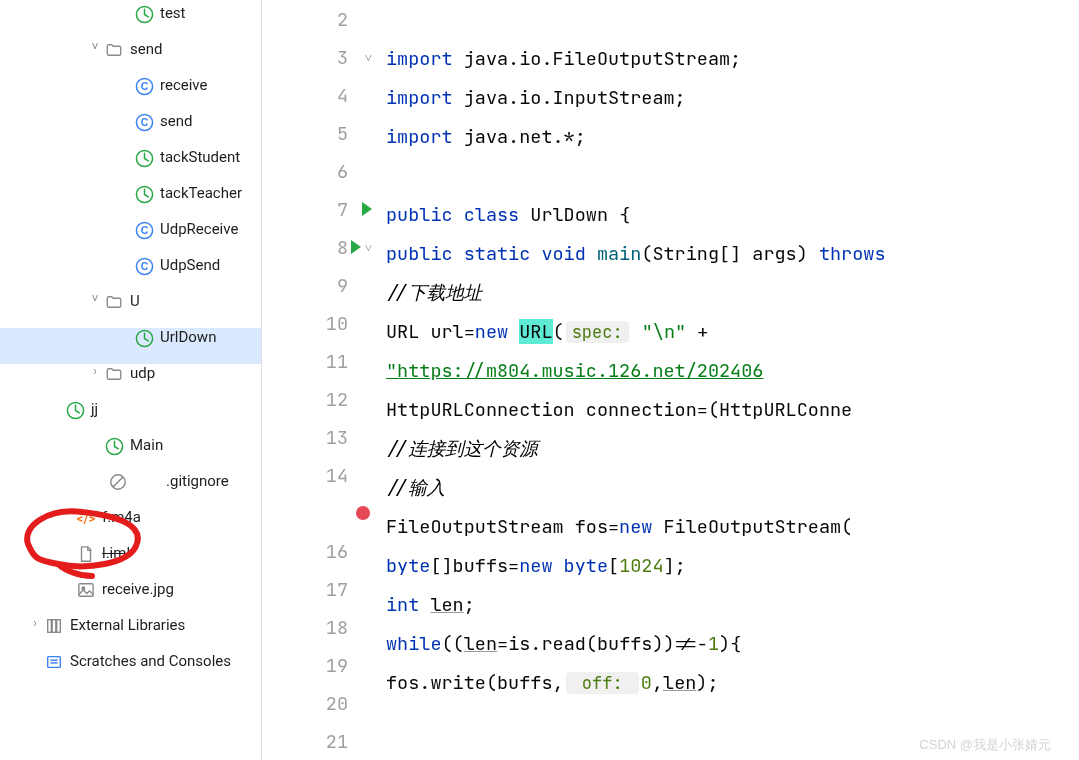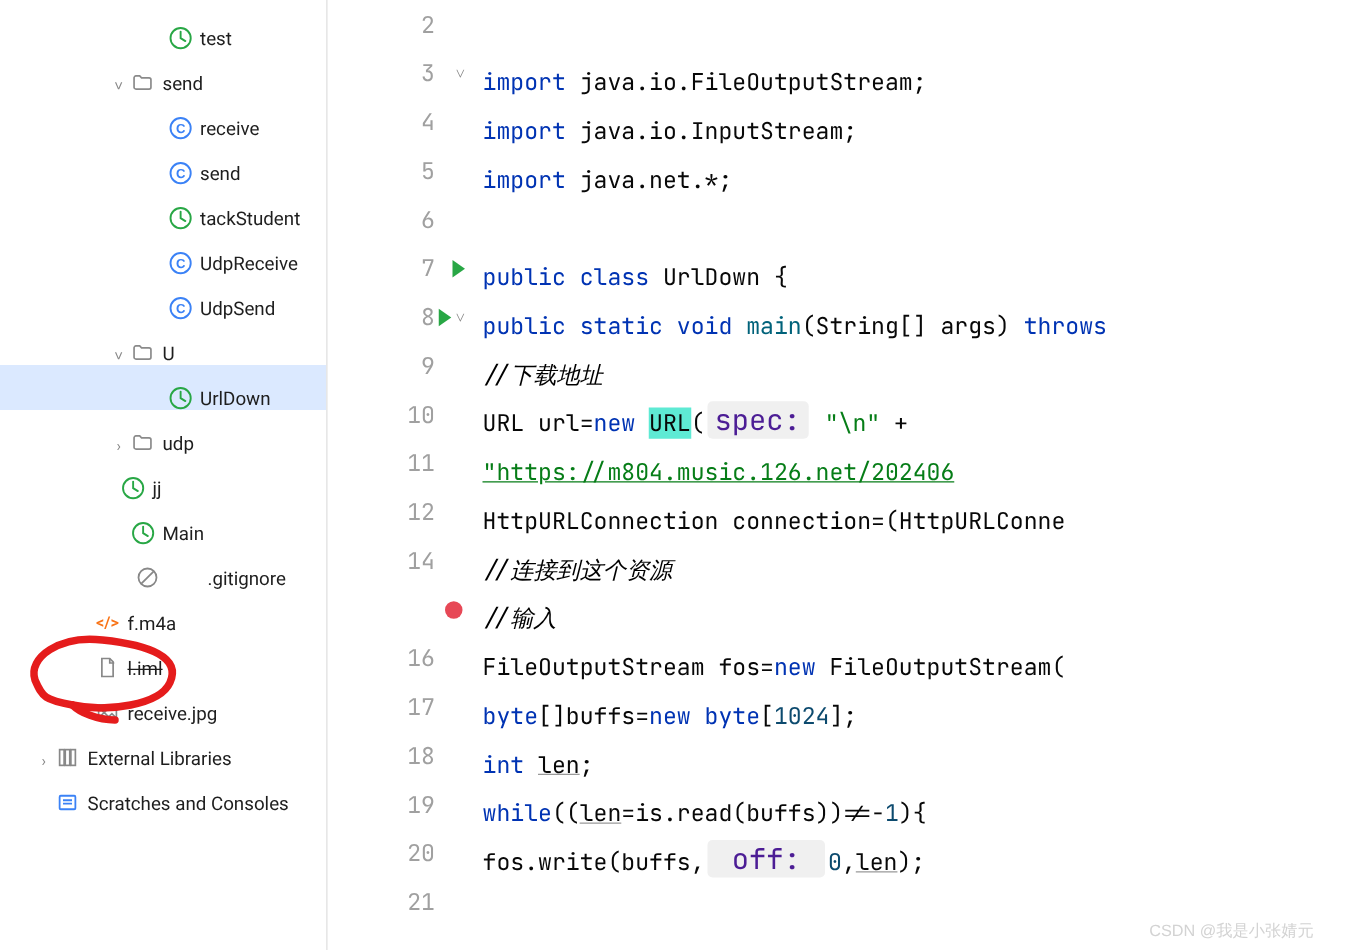--- a/index.html
+++ b/index.html
@@ -16,21 +16,21 @@
     }
     .sidebar {
       width: 262px;
       background: #fff;
       border-right: 1px solid #e0e0e0;
       overflow: hidden;
       padding-top: 4px;
     }
     .tree-item {
       display: flex;
-      align-items: flex-end;
+      align-items: flex-start;
       height: 36px;
       font-size: 15px;
       color: #1e1e1e;
       cursor: pointer;
       white-space: nowrap;
     }
     .tree-item.selected {
       background: #dbe9ff;
     }
     .tree-item .chev {
@@ -94,36 +94,36 @@
     }
     .code-area {
       flex: 1;
       display: flex;
       flex-direction: column;
       color: #080808;
     }
     .code-line {
       height: 39px;
       display: flex;
-      align-items: flex-end;
+      align-items: center;
       white-space: pre;
       padding-left: 4px;
     }
     .kw { color: #0033b3; }
     .method { color: #00627a; }
     .str { color: #067d17; }
     .comment { color: #000000; font-style: italic; }
-    .num { color: #0c4a6e; }
+    .num { color: #4d7c0f; }
     .hl { background: #5eead4; }
     .paramlabel {
       background: #f0f0f0;
       border-radius: 4px;
       padding: 0 6px;
-      color: #4c1d95;
-      font-size: 23px;
+      color: #4d7c0f;
+      font-size: 17px;
       margin: 0 2px;
     }
     .url-link { color: #067d17; text-decoration: underline; }
     .watermark {
       position: absolute;
       bottom: 6px;
       right: 28px;
       font-size: 13px;
       color: #d3d3d3;
       font-family: sans-serif;
@@ -185,20 +185,30 @@
           <circle cx="10" cy="10" r="8.5" fill="none" stroke="#28a745" stroke-width="1.6"></circle>
           <path d="M10 4.5 L10 10 L14 12.5" stroke="#28a745" stroke-width="1.6" fill="none" stroke-linecap="round"></path>
         </svg>
       </span>
       <span>tackStudent</span>
     </div>
     <div class="tree-item" style="padding-left: 118px;">
       <span class="chev">&nbsp;</span>
       <span class="icon">
         <svg width="19" height="19" viewBox="0 0 20 20">
+          <circle cx="10" cy="10" r="8.5" fill="none" stroke="#28a745" stroke-width="1.6"></circle>
+          <path d="M10 4.5 L10 10 L14 12.5" stroke="#28a745" stroke-width="1.6" fill="none" stroke-linecap="round"></path>
+        </svg>
+      </span>
+      <span>tackTeacher</span>
+    </div>
+    <div class="tree-item" style="padding-left: 118px;">
+      <span class="chev">&nbsp;</span>
+      <span class="icon">
+        <svg width="19" height="19" viewBox="0 0 20 20">
           <circle cx="10" cy="10" r="8.5" fill="none" stroke="#3b82f6" stroke-width="1.6"></circle>
           <text x="10" y="14" text-anchor="middle" font-size="11" font-weight="bold" fill="#3b82f6" font-family="sans-serif">C</text>
         </svg>
       </span>
       <span>UdpReceive</span>
     </div>
     <div class="tree-item" style="padding-left: 118px;">
       <span class="chev">&nbsp;</span>
       <span class="icon">
         <svg width="19" height="19" viewBox="0 0 20 20">
@@ -229,21 +239,21 @@
     </div>
     <div class="tree-item" style="padding-left: 88px;">
       <span class="chev">›</span>
       <span class="icon">
         <svg width="18" height="18" viewBox="0 0 24 24" fill="none" stroke="#8a8a8a" stroke-width="1.8">
           <path d="M3 7a2 2 0 0 1 2-2h4l2 2h8a2 2 0 0 1 2 2v8a2 2 0 0 1-2 2H5a2 2 0 0 1-2-2V7z"></path>
         </svg>
       </span>
       <span>udp</span>
     </div>
-    <div class="tree-item" style="padding-left: 80px;">
+    <div class="tree-item" style="padding-left: 49px;">
       <span class="chev">&nbsp;</span>
       <span class="icon">
         <svg width="19" height="19" viewBox="0 0 20 20">
           <circle cx="10" cy="10" r="8.5" fill="none" stroke="#28a745" stroke-width="1.6"></circle>
           <path d="M10 4.5 L10 10 L14 12.5" stroke="#28a745" stroke-width="1.6" fill="none" stroke-linecap="round"></path>
         </svg>
       </span>
       <span>jj</span>
     </div>
     <div class="tree-item" style="padding-left: 88px;">
@@ -362,20 +372,24 @@
       <div class="gutter-row">
         <span class="ln">10</span>
         <span class="gi"></span>
       </div>
       <div class="gutter-row">
         <span class="ln">11</span>
         <span class="gi"></span>
       </div>
       <div class="gutter-row">
         <span class="ln">12</span>
+        <span class="gi"></span>
+      </div>
+      <div class="gutter-row">
+        <span class="ln">13</span>
         <span class="gi"></span>
       </div>
       <div class="gutter-row">
         <span class="ln">14</span>
         <span class="gi"></span>
       </div>
       <div class="gutter-row" style="padding-right: 4px;">
         <span class="breakpoint"></span>
       </div>
       <div class="gutter-row">

